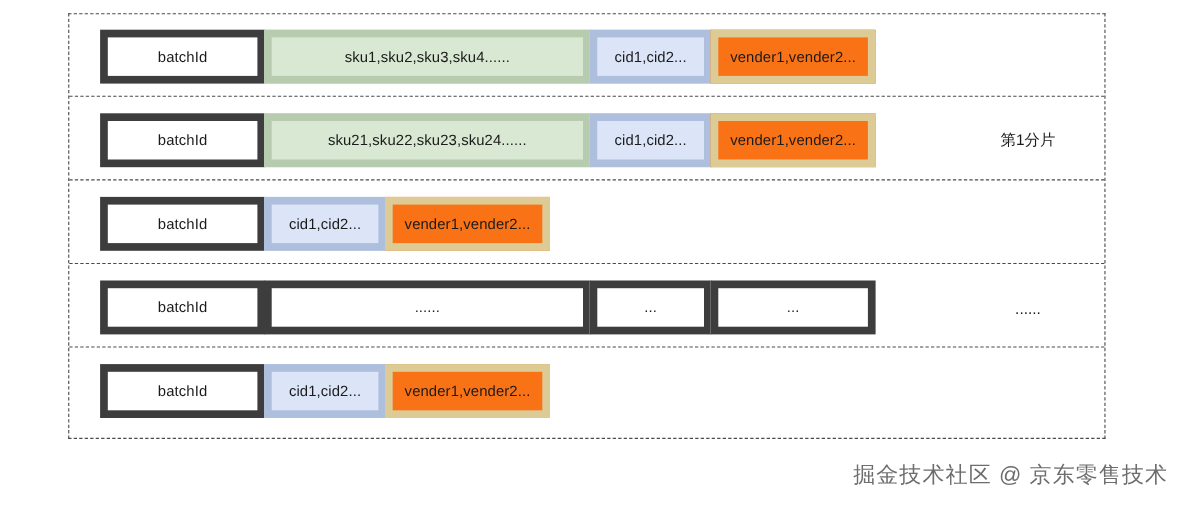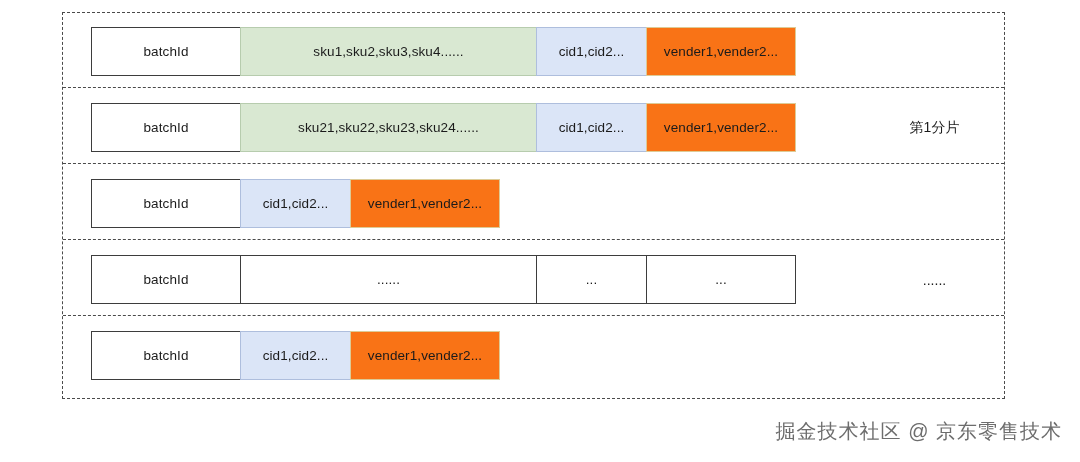--- a/index.html
+++ b/index.html
@@ -51,21 +51,21 @@
 
   .cell {
     box-sizing: border-box;
     display: flex;
     align-items: center;
     justify-content: center;
     font-size: 13.5px;
     color: #1b1b1b;
     letter-spacing: 0.1px;
     white-space: nowrap;
-    border: 1px solid #c2410c;
+    border: 7px solid #c2410c;
     margin-right: -1px;
     background: #ffffff;
   }
 
   .cell-batch    { width: 150px; }
   .cell-sku      { width: 297px; }
   .cell-cid      { width: 111px; }
   .cell-vendor   { width: 150px; }
 
   

